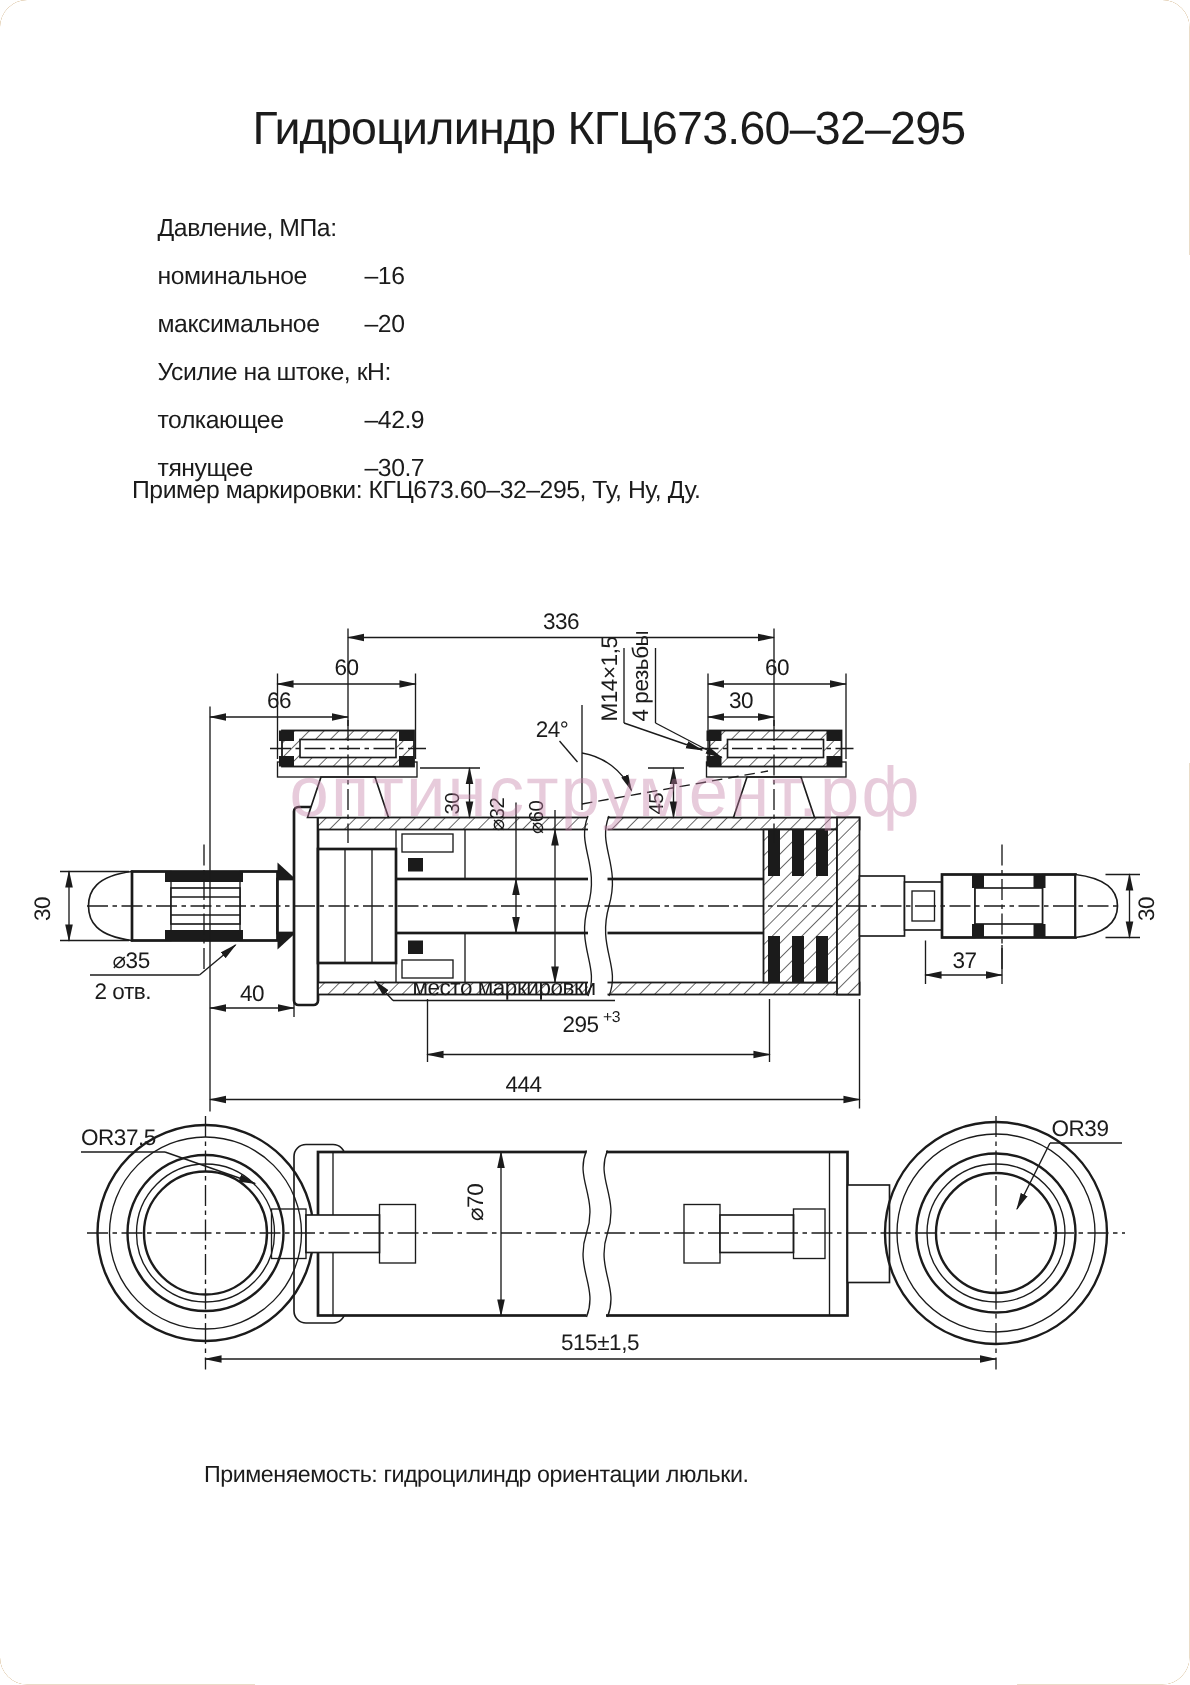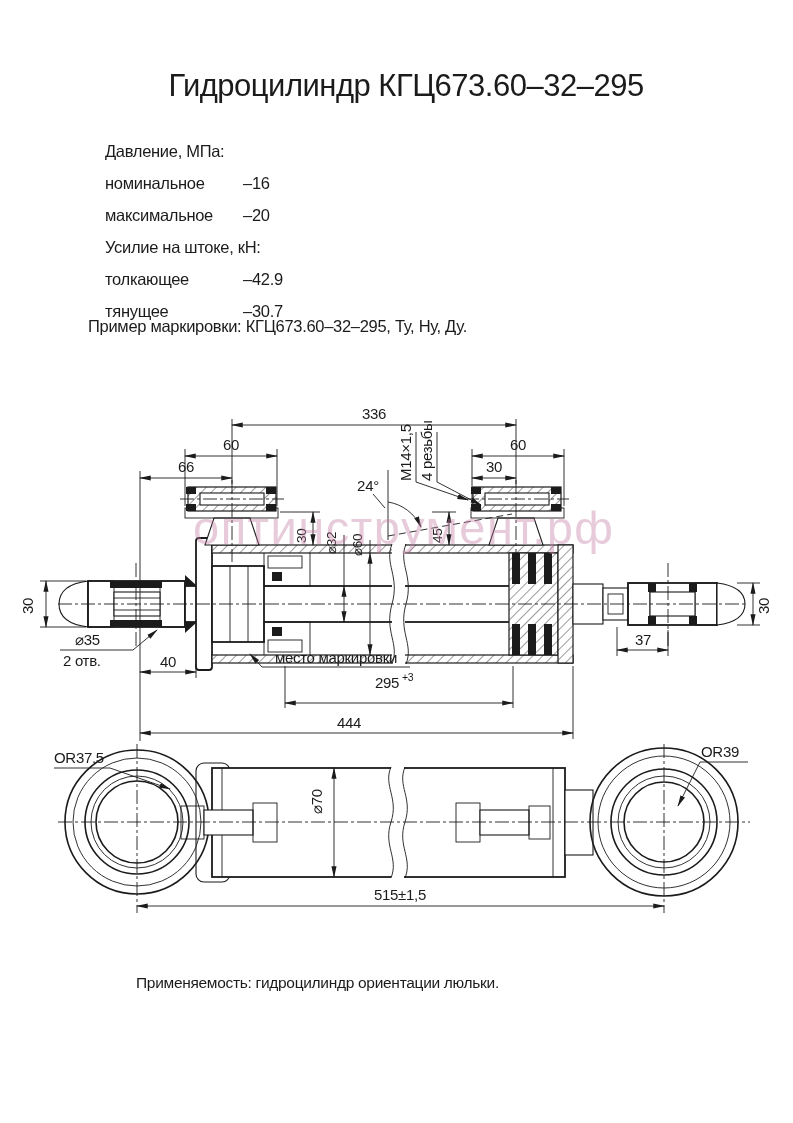--- a/index.html
+++ b/index.html
@@ -1,17 +1,17 @@
 <!DOCTYPE html>
 <html><head>
 <meta charset="utf-8">
 <style>
   html,body{margin:0;padding:0;background:#fff;}
   #page{position:relative;width:793px;height:1123px;background:#a16207;overflow:hidden;
-        font-family:"Liberation Sans",sans-serif;}
+        font-family:"Liberation Sans",sans-serif;border-radius:18px;}
   svg{display:block}
   svg text{fill:#1b1b1b;font-family:"Liberation Sans",sans-serif;letter-spacing:-0.3px}
   .ttl{font-size:31px;letter-spacing:-0.5px}
   .spec{font-size:16.5px}
   .d{font-size:15px}
   .s{font-size:13.5px}
   .ft{font-size:15.5px}
   .wm{font-size:47px;fill:#c47fa6;opacity:.40;letter-spacing:1.5px}
   .ol{stroke:#1b1b1b;stroke-width:1.8;fill:#fff}
   .o2{stroke:#1b1b1b;stroke-width:1.1;fill:#fff}

